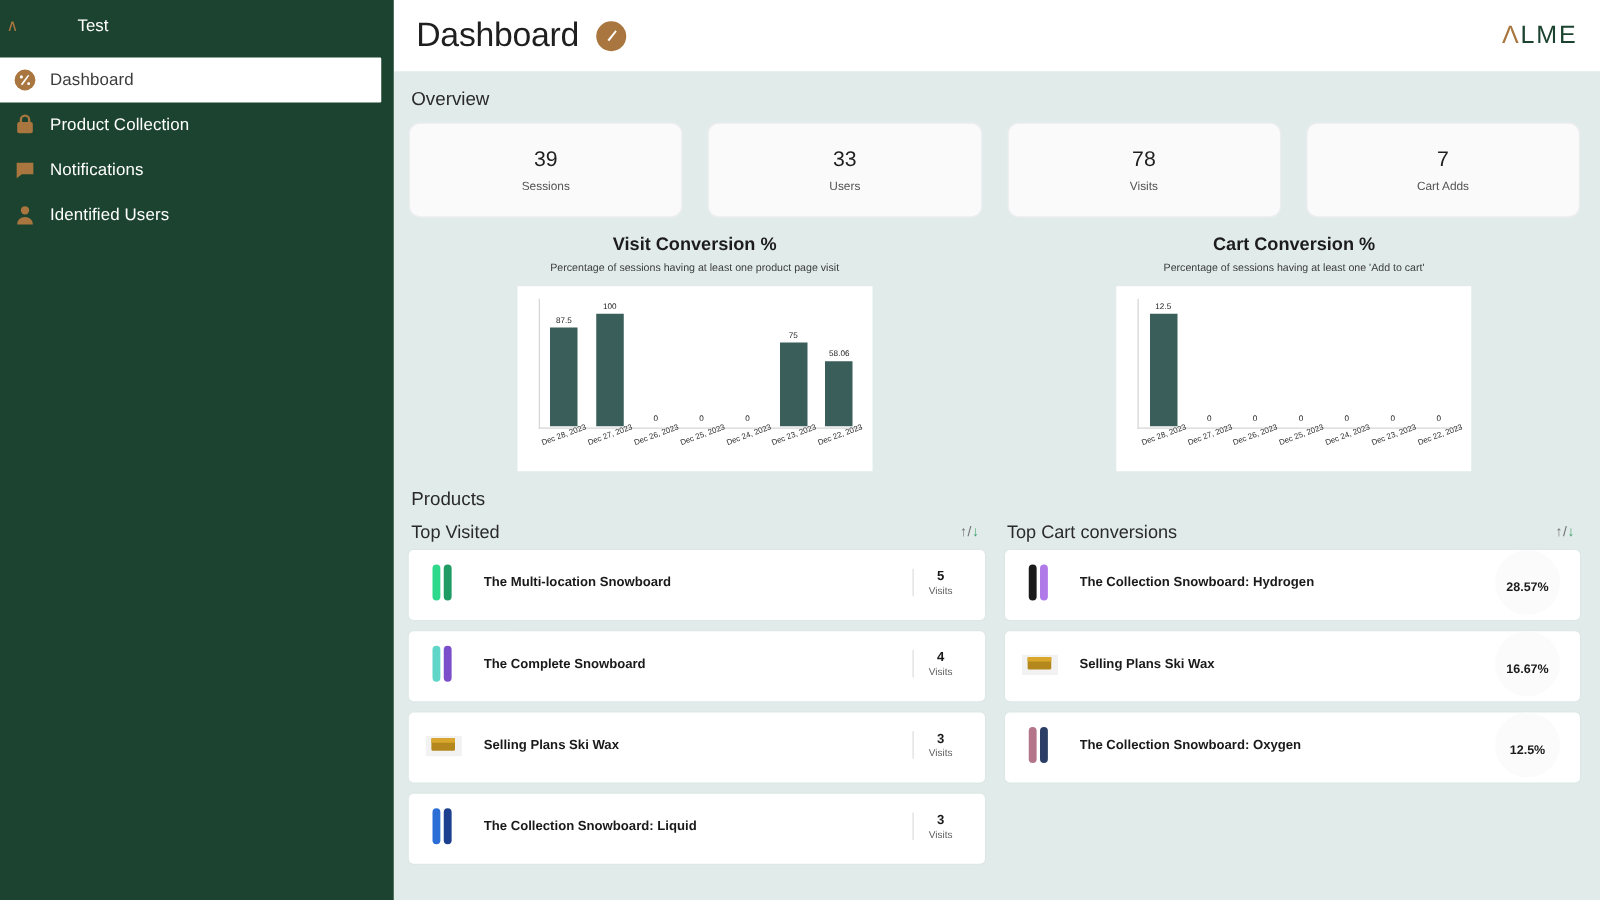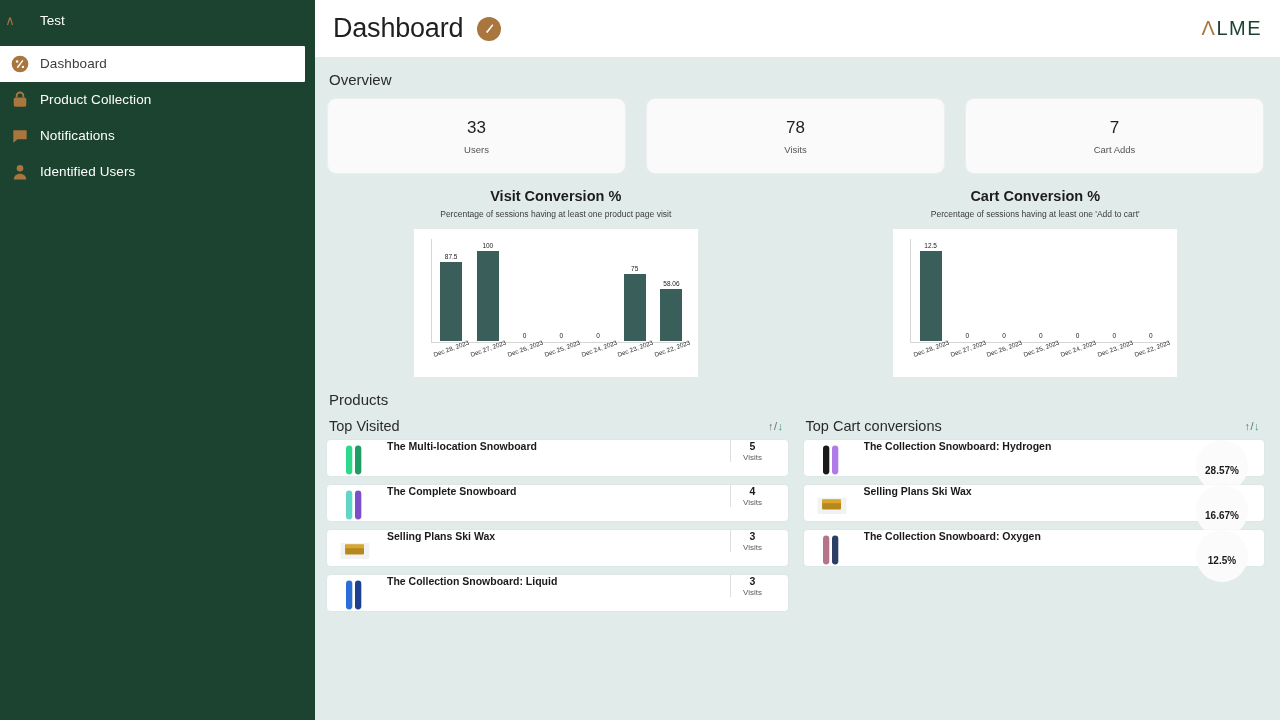--- a/index.html
+++ b/index.html
@@ -20,21 +20,21 @@
   }
   .sb-brand {
     height: 40px; display: flex; align-items: center;
     padding-left: 2px; gap: 0px;
   }
   .sb-logo-mark {
     color: #A8763E; font-size: 13px; line-height: 1;
     width: 16px; text-align: center; font-weight: 400;
   }
   .sb-brand-text {
-    color: #FFFFFF; font-size: 13.5px; margin-left: 22px; font-weight: 400;
+    color: #FFFFFF; font-size: 13.5px; margin-left: 44px; font-weight: 400;
   }
   .sb-nav { margin-top: 6px; }
   .sb-item {
     display: flex; align-items: center; gap: 10px;
     height: 36px; padding-left: 10px;
     color: #ffffff; font-size: 13.5px;
     cursor: pointer;
   }
   .sb-item.active {
     background: #ffffff; color: #3C3C3C;
@@ -106,22 +106,22 @@
   
   .products-head { font-size: 15px; color: #2A2A2A; margin: 14px 0 6px 2px; }
   .prod-cols { display: flex; gap: 16px; }
   .prod-col { flex: 1 1 0; min-width: 0; }
   .prod-col-head { display:flex; align-items:center; justify-content:space-between; padding: 4px 4px 6px 2px; }
   .prod-col-title { font-size: 14.5px; color: #2A2A2A; }
   .sort-ctl { font-size: 11px; color: #6F6F6F; letter-spacing: .5px; cursor: pointer; }
   .sort-ctl .dn { color: #3FA06B; }
   .prod-list { display:flex; flex-direction:column; gap: 9px; }
   .prod-row {
-    background: #ffffff; border-radius: 4px; height: 36px;
-    display:flex; align-items:flex-start; padding: 0 4px 4px 8px;
+    background: #ffffff; border-radius: 4px; height: 56px;
+    display:flex; align-items:center; padding: 0 4px 4px 8px;
     box-shadow: 0 0 0 1px rgba(0,0,0,0.015);
   }
   .thumb { width: 40px; height: 40px; flex:0 0 40px; display:flex; align-items:center; justify-content:center; }
   .prod-name { font-size: 10.5px; font-weight: bold; color: #1A1A1A; margin-left: 12px; flex:1 1 auto; white-space:nowrap; overflow:hidden; text-overflow:ellipsis; }
   .visits-box { display:flex; align-items:center; gap: 9px; padding-right: 18px; }
   .v-divider { width:1px; height: 22px; background: #DEDEDE; }
   .visits-inner { display:flex; flex-direction:column; align-items:center; gap:1px; min-width: 26px; }
   .visits-num { font-size: 10.5px; font-weight: bold; color: #1A1A1A; }
   .visits-lbl { font-size: 8px; color: #5C5C5C; }
   .pct-box {
@@ -203,20 +203,24 @@
         <span class="a">Λ</span><span class="rest">LME</span>
       </div>
     </header>
 
     <div class="content">
 
       <div class="section-head">Overview</div>
 
       <div class="stats">
         <div class="stat-card">
+          <div class="stat-value">39</div>
+          <div class="stat-label">Sessions</div>
+        </div>
+        <div class="stat-card">
           <div class="stat-value">33</div>
           <div class="stat-label">Users</div>
         </div>
         <div class="stat-card">
           <div class="stat-value">78</div>
           <div class="stat-label">Visits</div>
         </div>
         <div class="stat-card">
           <div class="stat-value">7</div>
           <div class="stat-label">Cart Adds</div>

